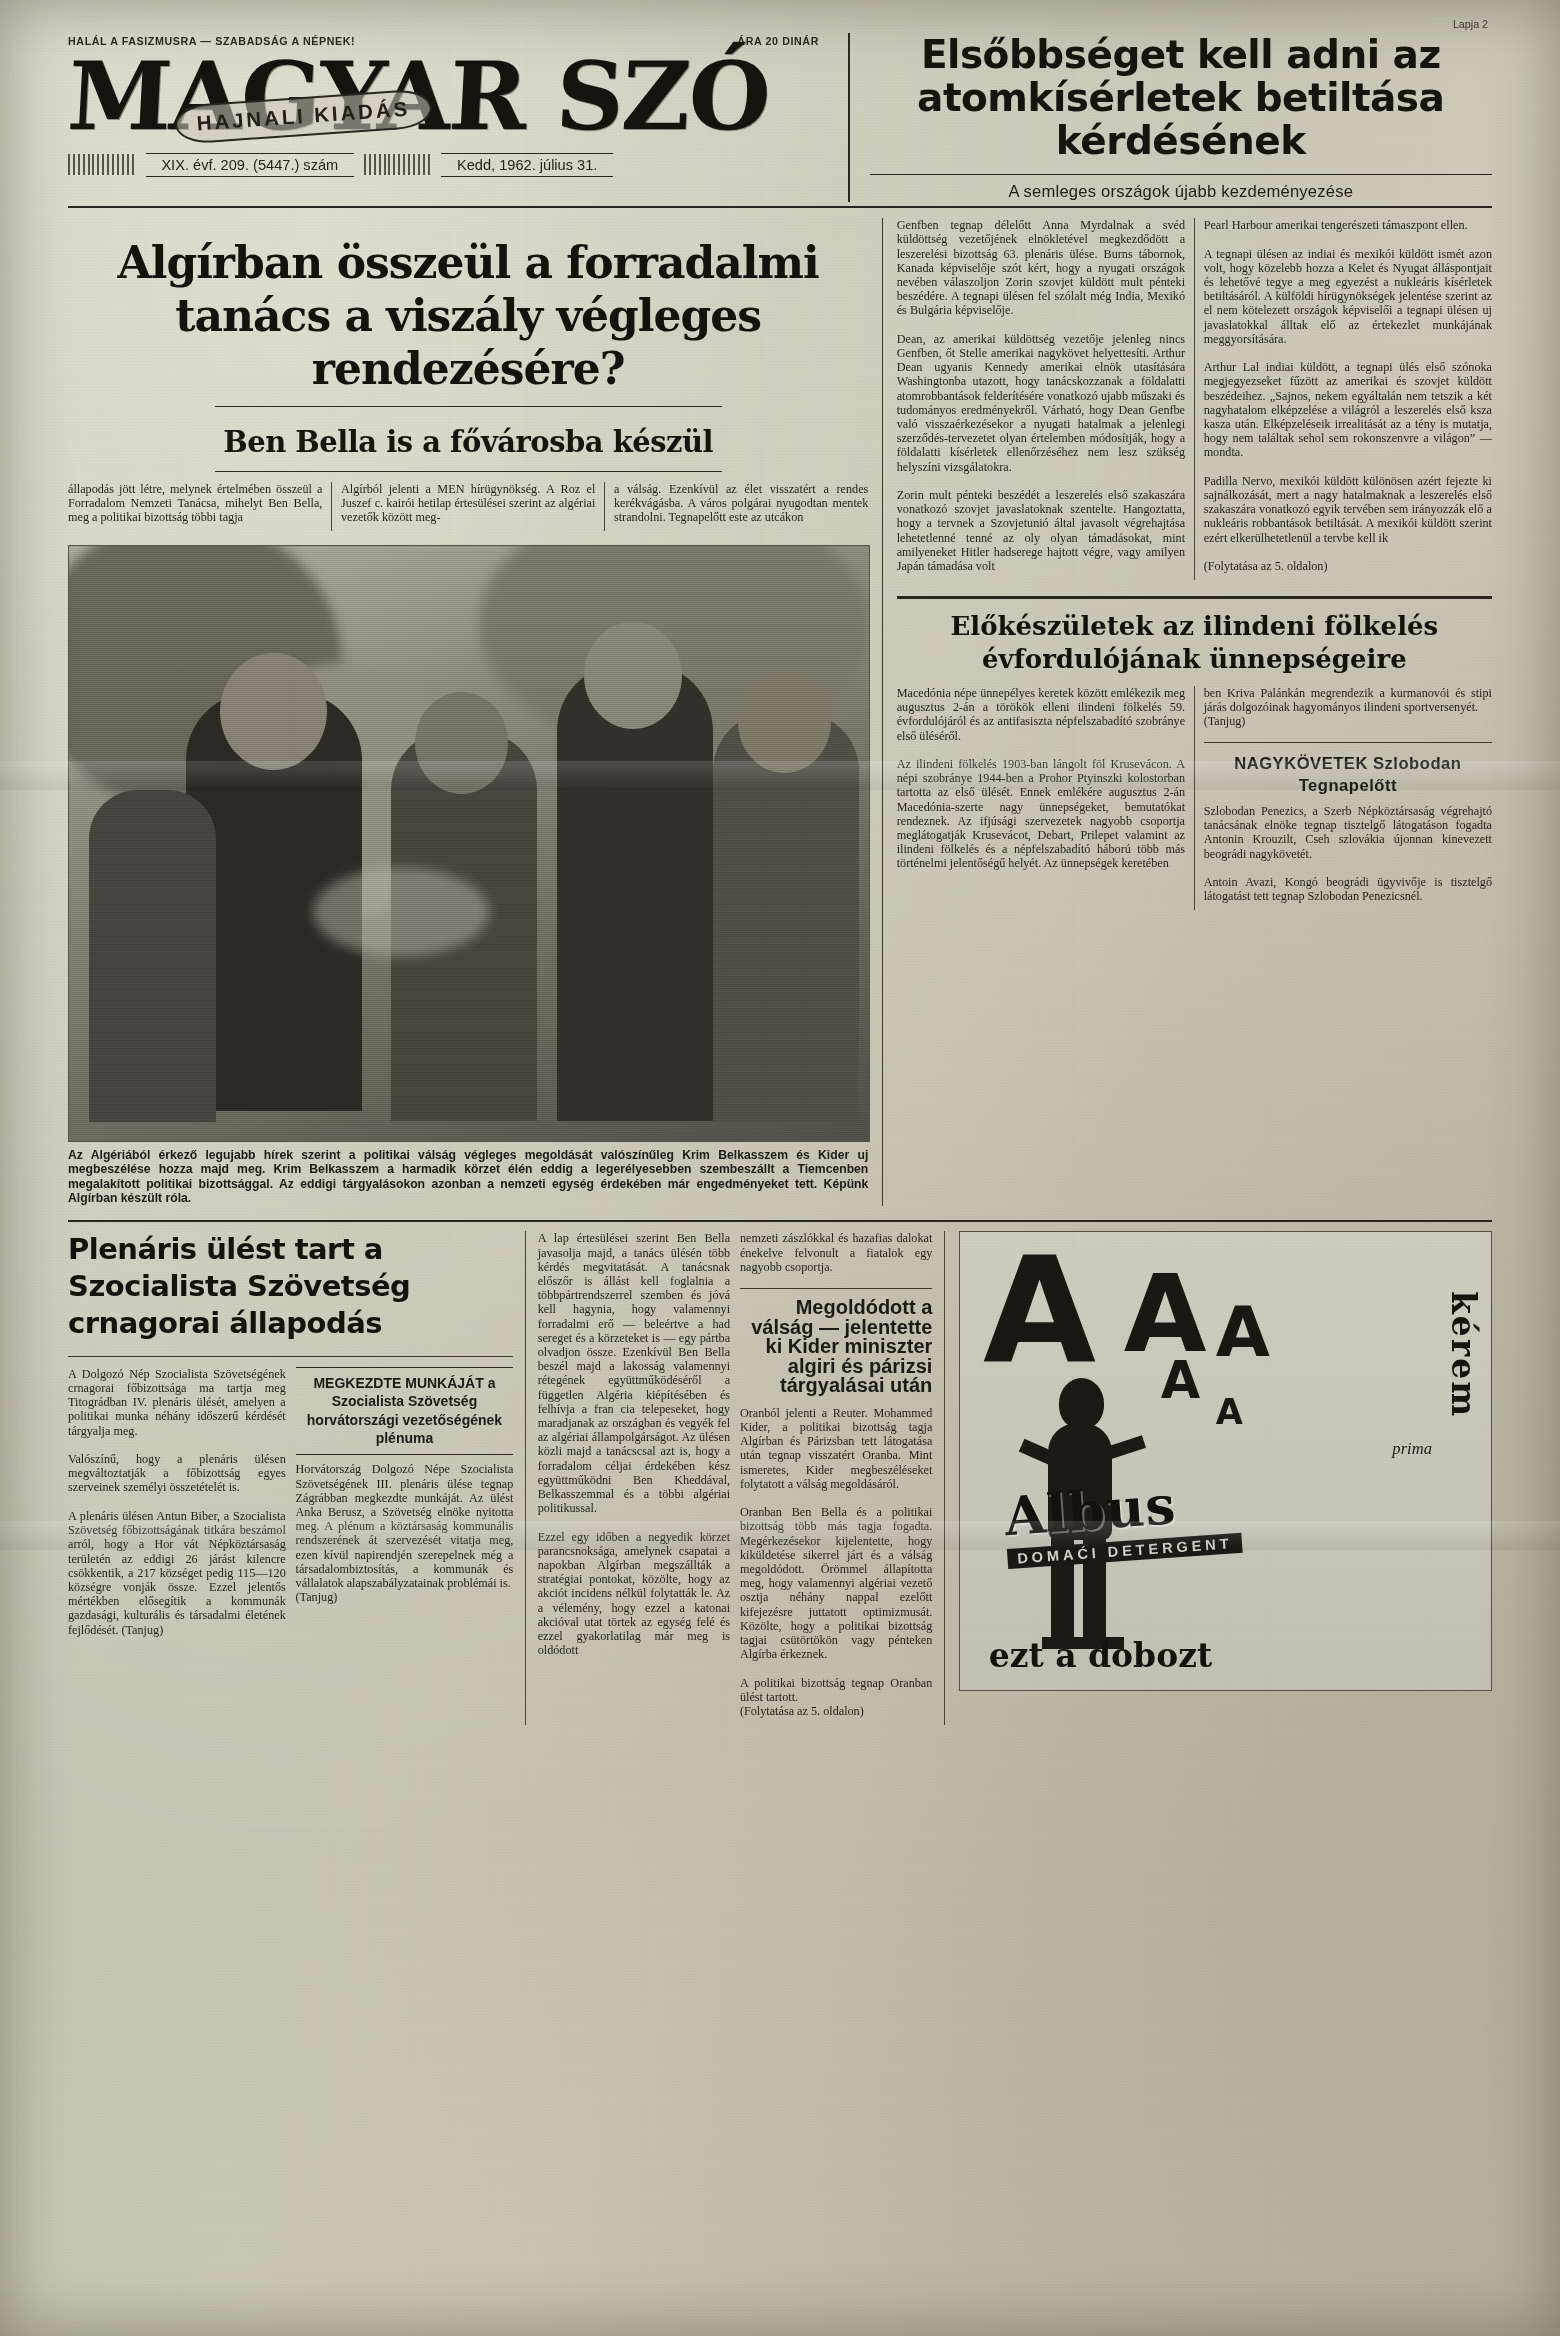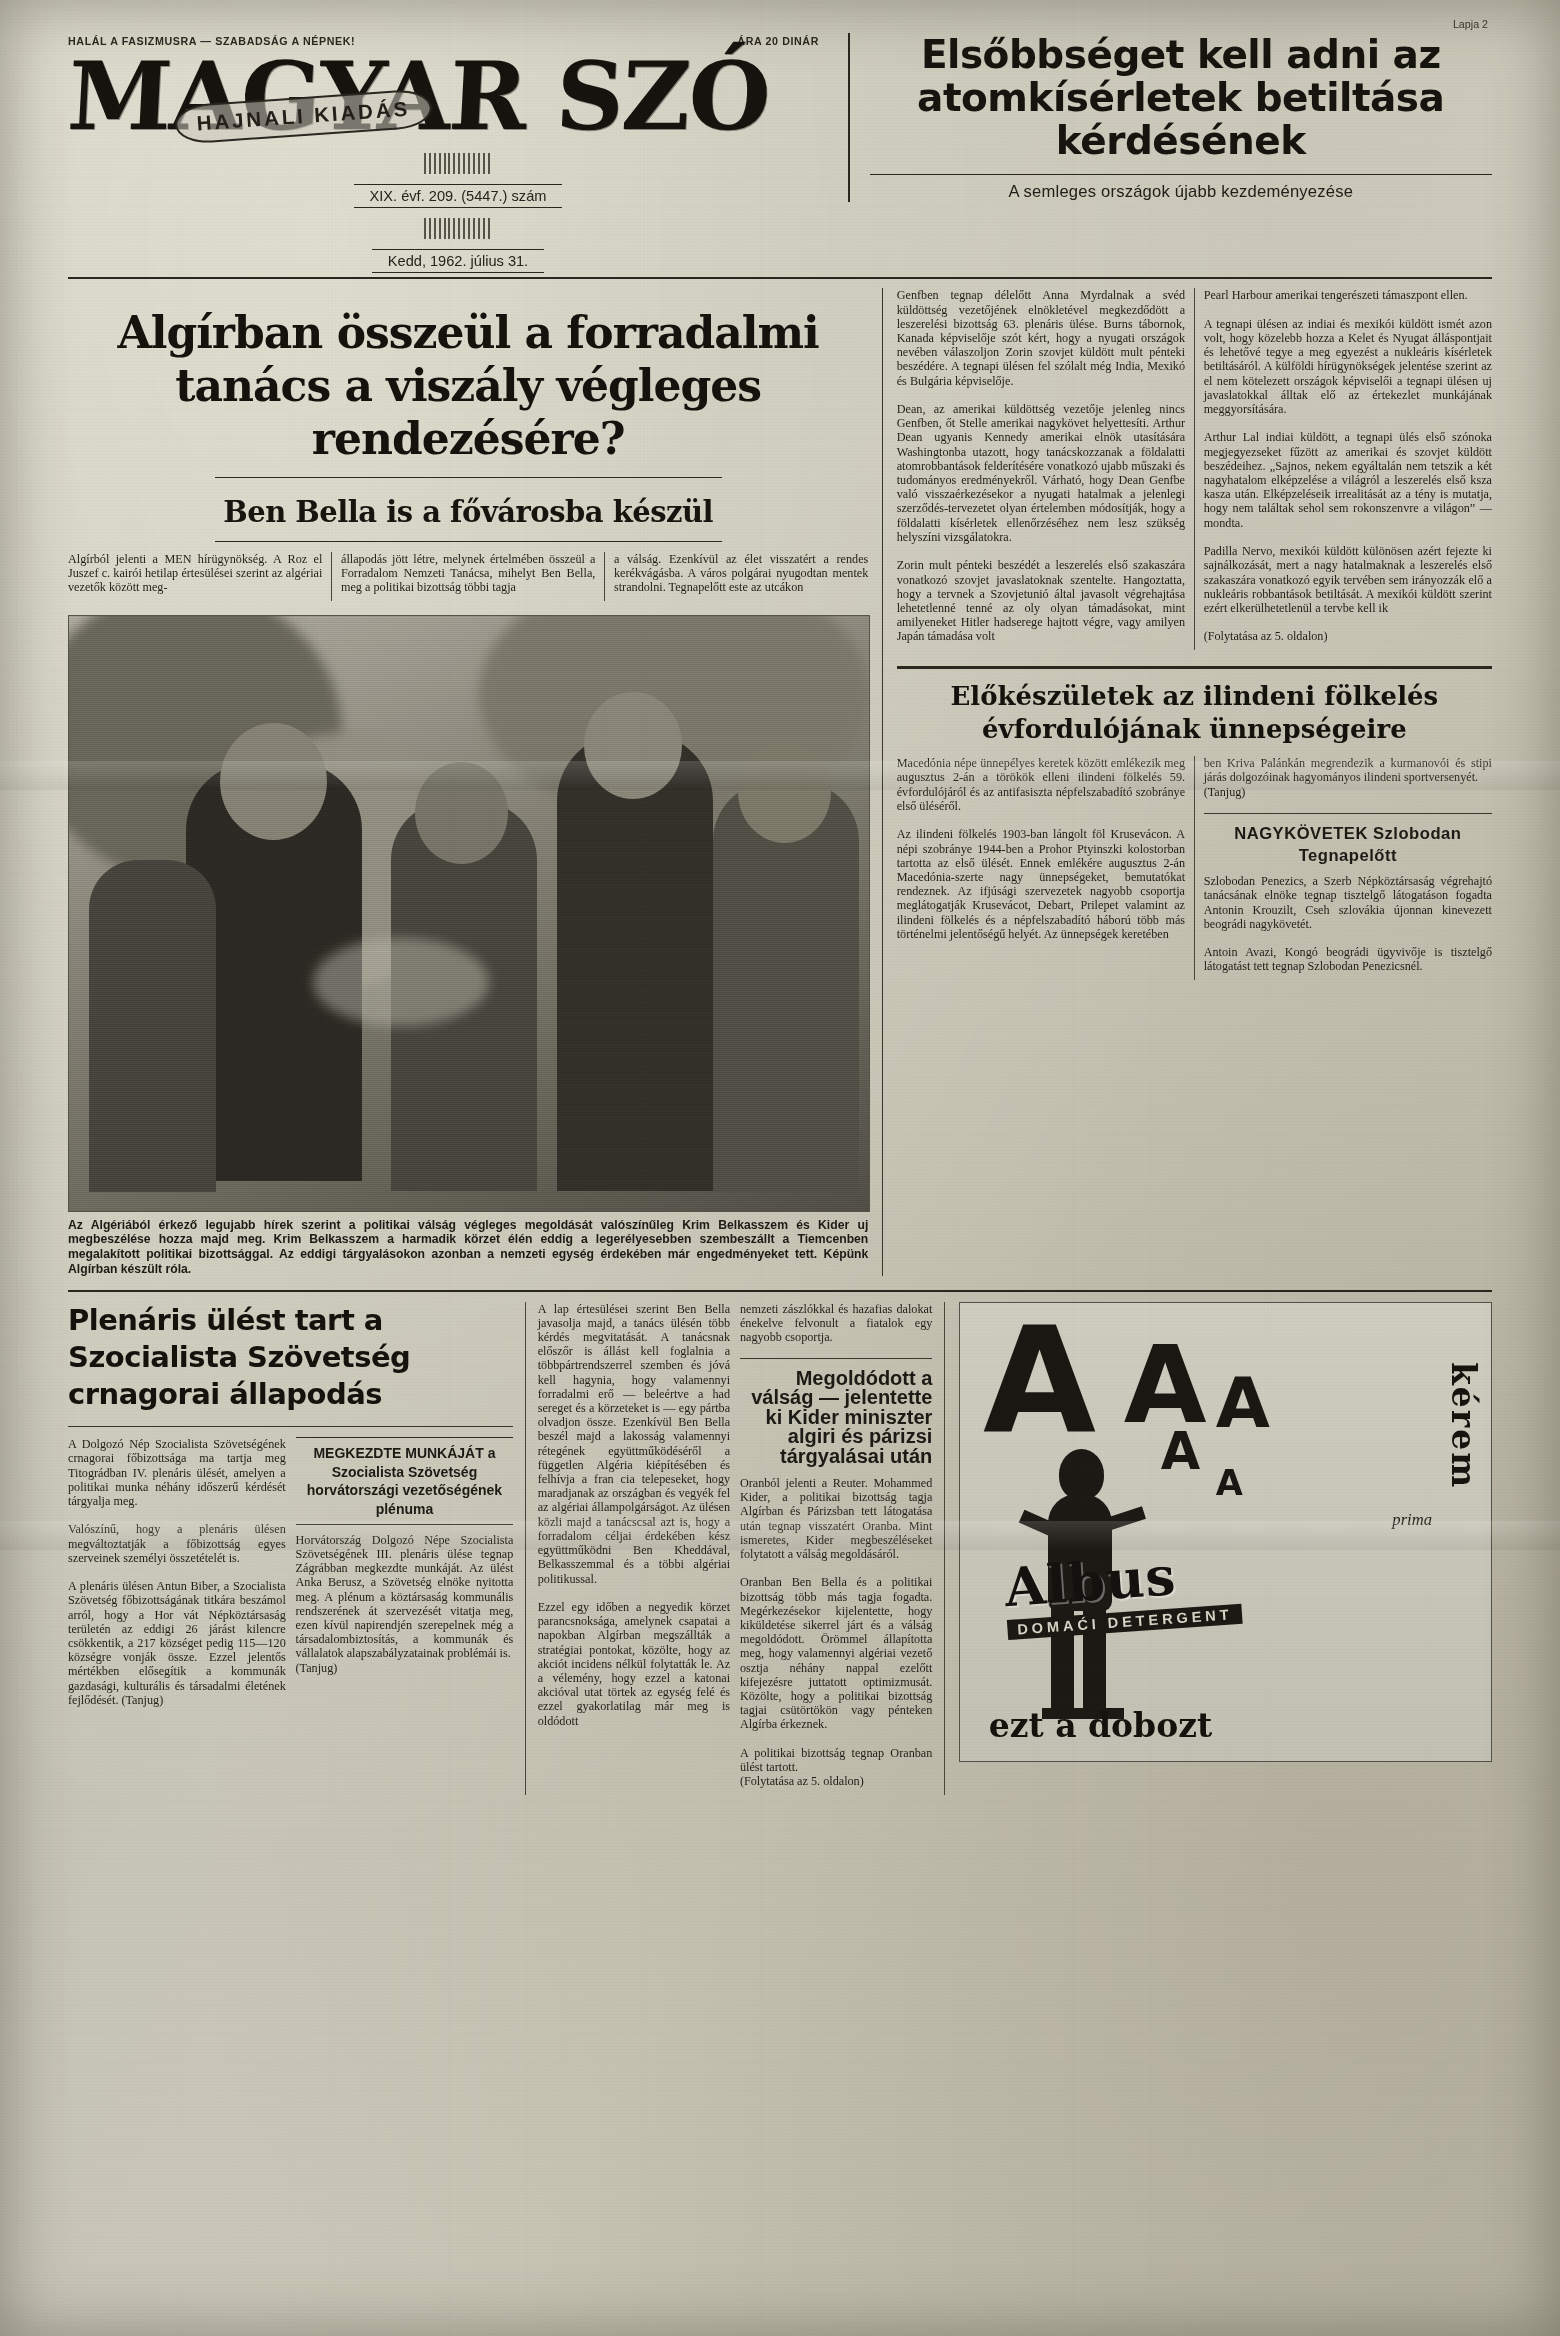--- a/index.html
+++ b/index.html
@@ -93,21 +93,20 @@
     color: #241f19;
   }
   .issue-bar {
     margin-top: 9.8px;
     display: flex;
     align-items: center;
     gap: 9.8px;
     font-family: "Liberation Sans", sans-serif;
     font-size: 14.6px;
     color: #26241d;
-    flex-direction: column;
   }
   .issue-bar .hatch {
     flex: 0 0 auto;
     width: 68px;
     height: 21.5px;
     background-image: repeating-linear-gradient(90deg,#2a2720 0 2px, transparent 2px 4.9px);
     opacity: .75;
   }
   .issue-bar .field {
     border-top: 1px solid #2a2720;
@@ -435,24 +434,24 @@
     <div class="main">
 
       <div class="col-left">
         <div class="lead-head">Algírban összeül a forradalmi tanács a viszály végleges rendezésére?</div>
         <div class="rule-short"></div>
         <div class="lead-sub">Ben Bella is a fővárosba készül</div>
         <div class="rule-short"></div>
 
         <div class="cols4">
           <div class="c">
+            <p class="body">állapodás jött létre, melynek értelmében összeül a Forradalom Nemzeti Tanácsa, mihelyt Ben Bella, meg a politikai bizottság többi tagja</p>
+          </div>
+          <div class="c">
             <p class="body">Algírból jelenti a MEN hírügynökség. A Roz el Juszef c. kairói hetilap értesülései szerint az algériai vezetők között meg-</p>
-          </div>
-          <div class="c">
-            <p class="body">állapodás jött létre, melynek értelmében összeül a Forradalom Nemzeti Tanácsa, mihelyt Ben Bella, meg a politikai bizottság többi tagja</p>
           </div>
           <div class="c">
             <p class="body">a válság. Ezenkívül az élet visszatért a rendes kerékvágásba. A város polgárai nyugodtan mentek strandolni. Tegnapelőtt este az utcákon</p>
           </div>
         </div>
 
         <div class="photo-wrap">
           <div class="photo">
 
             <div class="ph-soft" style="left:-39px;top:-29px;width:312px;height:293px;background:#6f6c60;"></div>

